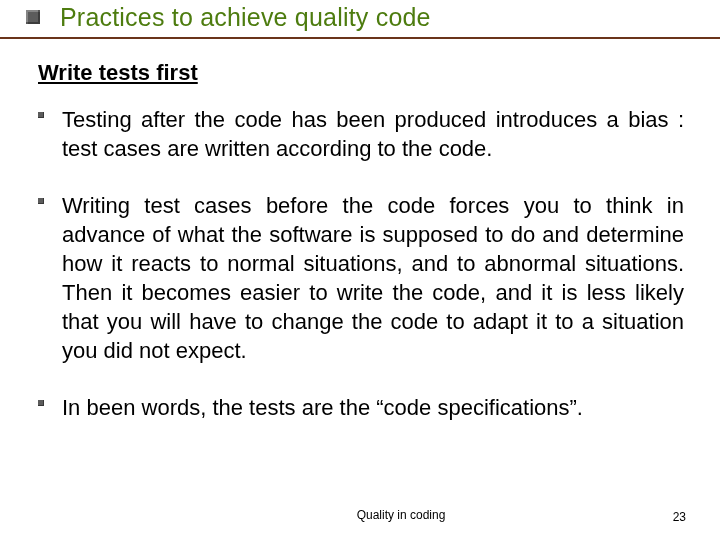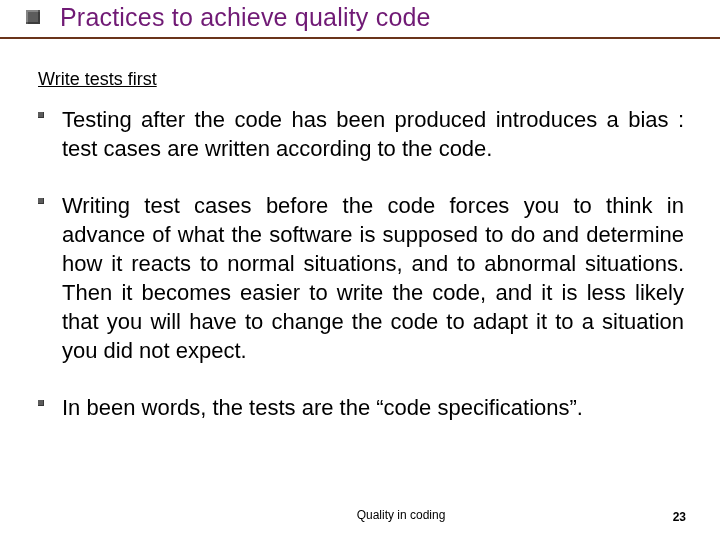--- a/index.html
+++ b/index.html
@@ -26,39 +26,38 @@
     width: 14px;
     height: 14px;
     background: #5c5c5c;
     box-shadow: inset -2px -2px 0 rgba(0,0,0,.35), inset 2px 2px 0 rgba(255,255,255,.25);
   }
   .title-text {
     position: absolute;
     left: 60px;
     top: 3px;
     font-size: 25px;
-    color: #701a75;
+    color: #4d7c0f;
     letter-spacing: 0.2px;
   }
   .title-underline {
     position: absolute;
     left: 0;
     top: 37px;
     width: 720px;
     height: 0;
     border-top: 2px solid #6a341a;
   }
   .subtitle {
     position: absolute;
     left: 38px;
     top: 60px;
-    font-size: 18px;
-    font-weight: normal;
+    font-size: 22px;
+    font-weight: bold;
     text-decoration: underline;
-    margin-top: 9px;
   }
   .body {
     position: absolute;
     left: 38px;
     right: 36px;
     top: 105px;
   }
   .bullet-item {
     display: flex;
     align-items: flex-start;
@@ -87,21 +86,21 @@
     text-align: center;
     font-size: 12px;
     color: #000;
     padding-left: 41px;
   }
   .footer-right {
     position: absolute;
     bottom: 16px;
     right: 34px;
     font-size: 12px;
-    font-weight: bold;
+    font-weight: normal;
   }
 </style>
 </head>
 <body>
 
 <div class="slide">
 
   <div class="title-bullet"></div>
   <div class="title-text">Practices to achieve quality code</div>
   <div class="title-underline"></div>

